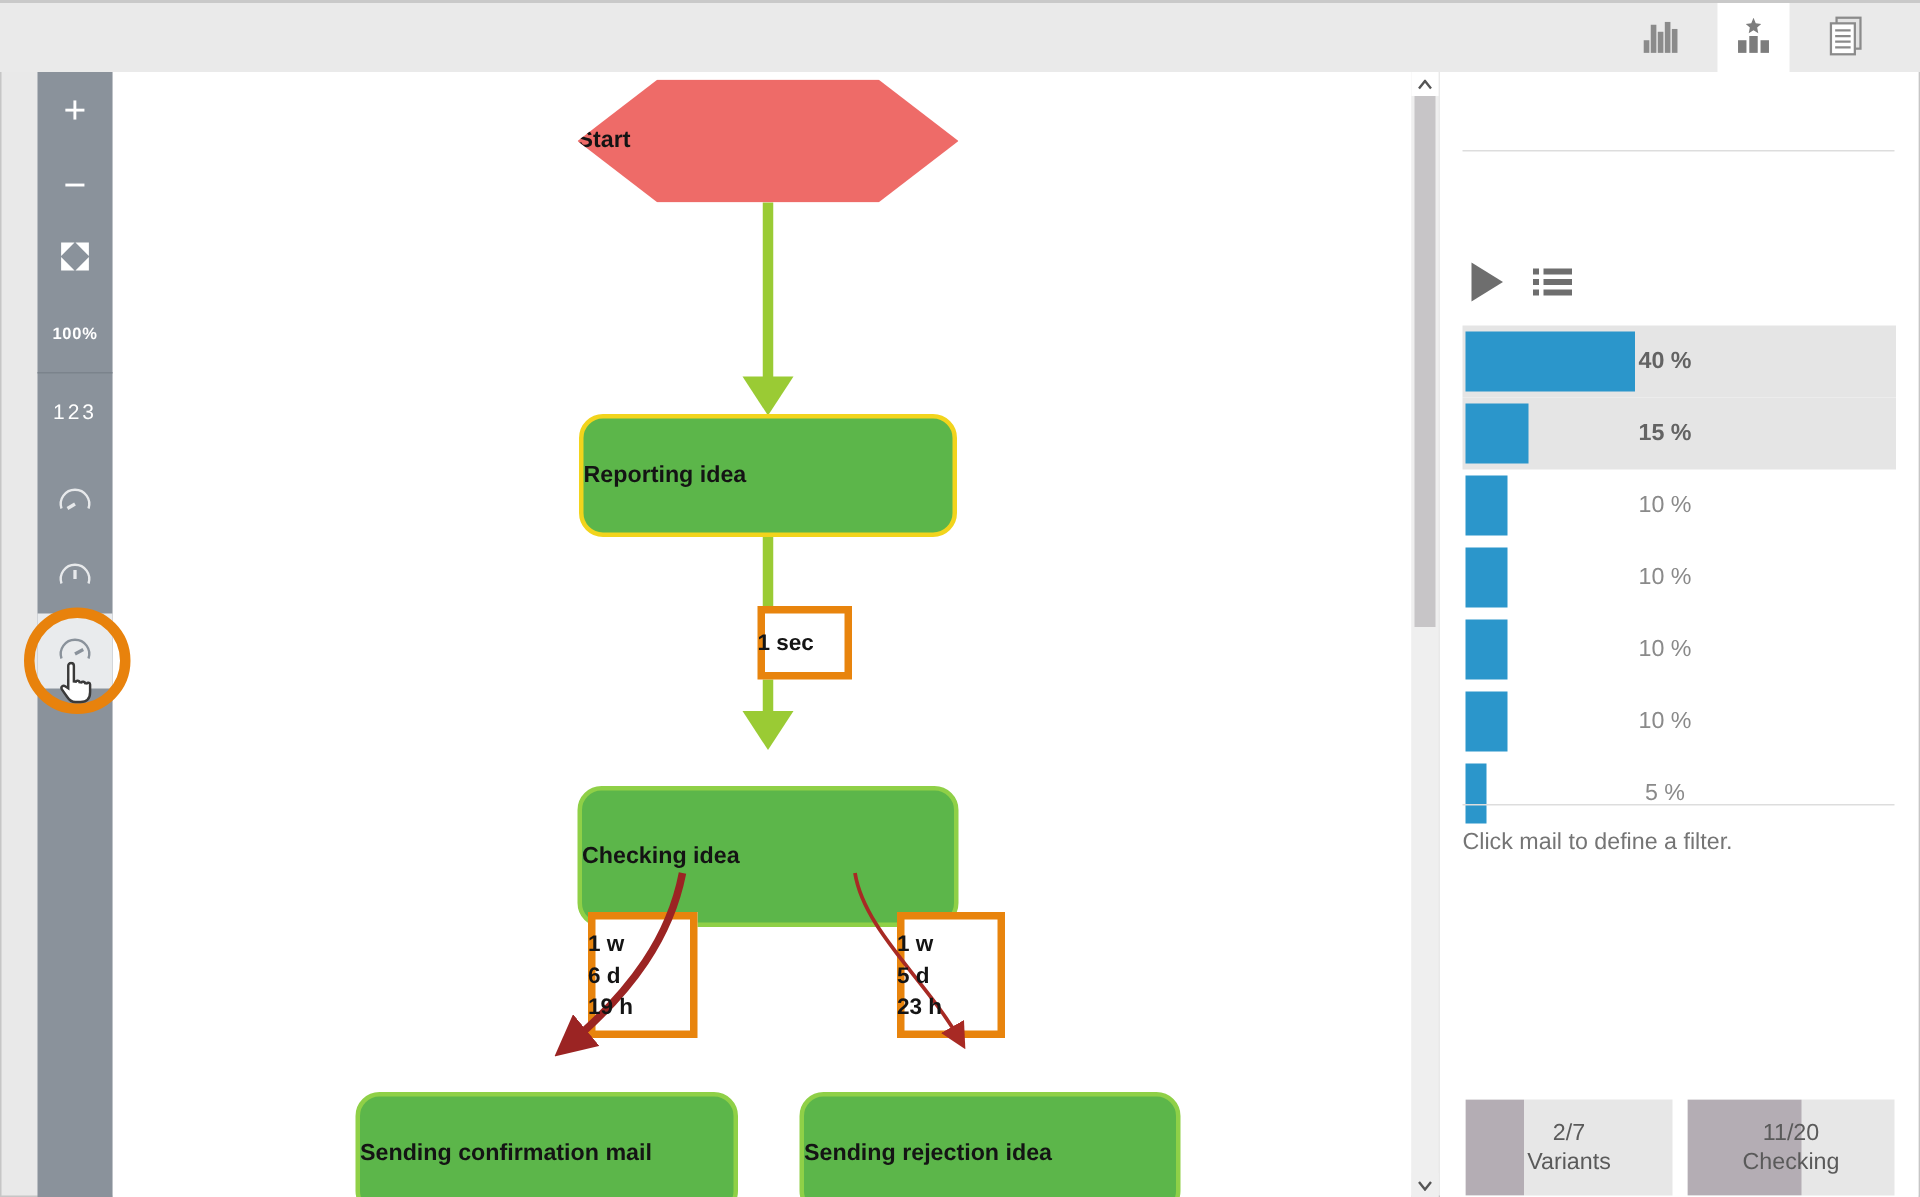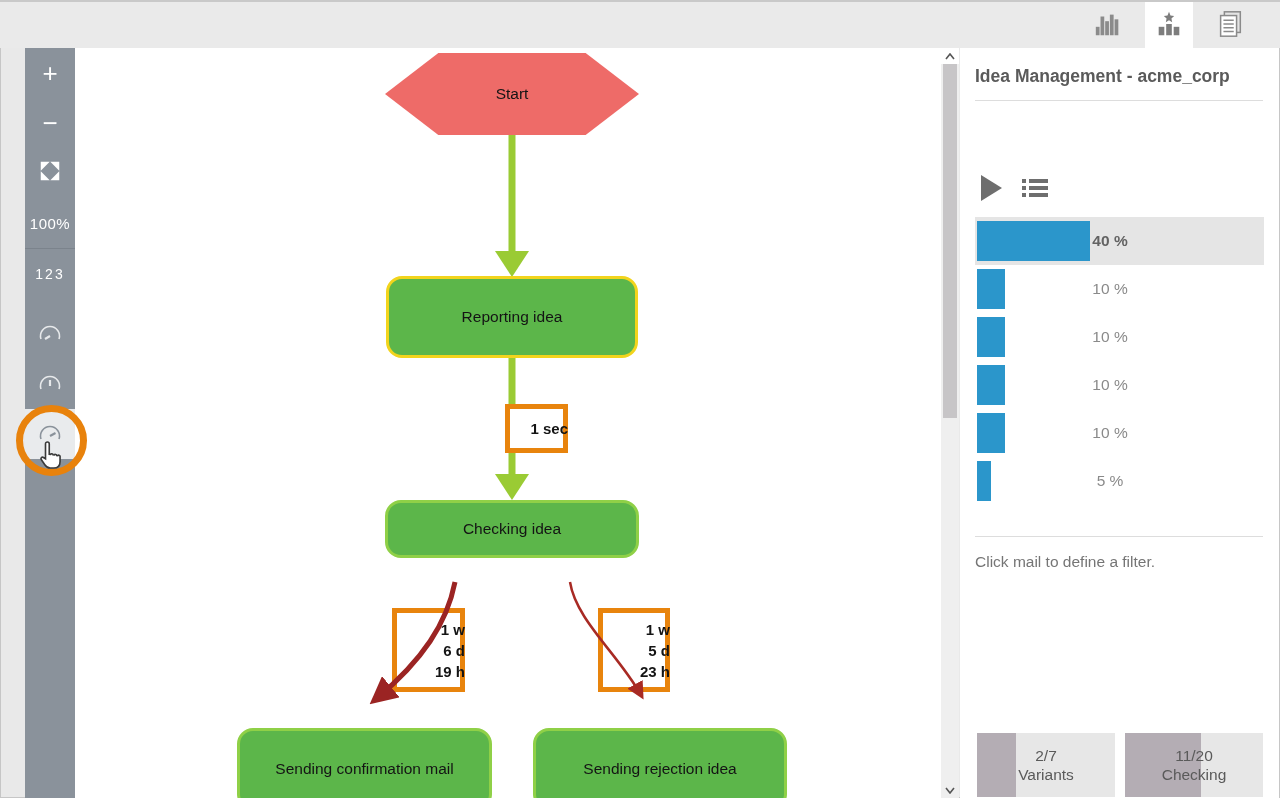--- a/index.html
+++ b/index.html
@@ -12,40 +12,40 @@
   .tabs{position:absolute;right:26px;top:0;height:48px;display:flex;gap:13px;}
   .tab{width:48px;height:48px;display:flex;align-items:center;justify-content:center;cursor:pointer;}
   .tab.active{background:#ffffff;}
   .tab svg{display:block;}
 
   
   .toolbar{position:absolute;left:25px;top:48px;width:50px;height:750px;background:#8a929b;z-index:40;
            display:flex;flex-direction:column;align-items:stretch;}
   .tool{height:50px;display:flex;align-items:center;justify-content:center;color:#fff;cursor:pointer;flex:0 0 auto;}
   .tool.txt-big{font-size:26px;font-weight:400;}
-  .tool.txt-sm{font-size:15px;font-weight:normal;letter-spacing:.5px;}
+  .tool.txt-sm{font-size:11px;font-weight:bold;letter-spacing:.5px;}
   .tool.txt-num{font-size:14px;font-weight:normal;letter-spacing:2px;}
   .tool-divider{height:1px;background:#7b838c;margin:0;flex:0 0 auto;}
   .tool-gap{height:10px;flex:0 0 auto;}
   .tool.gauge svg{display:block;}
   .tool.highlight{background:#e9ebed;}
   .orange-ring{position:absolute;left:16px;top:405px;width:71px;height:71px;border:7px solid #e8820c;
                border-radius:50%;box-sizing:border-box;z-index:45;pointer-events:none;}
   .hand-cursor{position:absolute;left:34px;top:441px;z-index:46;pointer-events:none;}
 
   
   .canvas{position:absolute;left:75px;top:48px;width:866px;height:750px;background:#ffffff;overflow:hidden;}
   .edges{position:absolute;left:0;top:0;pointer-events:none;}
-  .node{position:absolute;display:flex;align-items:center;justify-content:center;text-align:center;
-        font-weight:normal;font-size:15.5px;color:#141414;box-sizing:border-box;cursor:pointer;}
+  .node{position:absolute;display:flex;align-items:center;text-align:center;
+        font-weight:bold;font-size:15.5px;color:#141414;box-sizing:border-box;cursor:pointer;}
   .node.rect{background:#5cb64a;border:3px solid #8fd047;border-radius:16px;}
   .node.rect.active-border{border-color:#f2d41c;}
   .hexagon{background:#ee6b68;clip-path:polygon(0% 50%,21% 0%,79% 0%,100% 50%,79% 100%,21% 100%);border:none;}
   .edge-label{position:absolute;background:#ffffff;border:5px solid #e8840d;box-sizing:border-box;}
-  .edge-label-text{position:absolute;display:flex;flex-direction:column;align-items:flex-end;justify-content:center;
+  .edge-label-text{position:absolute;display:flex;flex-direction:column;align-items:flex-start;justify-content:center;
         font-weight:bold;font-size:15px;color:#141414;line-height:21px;pointer-events:none;box-sizing:border-box;}
   .edge-label-text.single{line-height:normal;}
 
   
   .vscroll{position:absolute;left:941px;top:48px;width:18px;height:750px;background:#efefef;z-index:30;}
   .vscroll .thumb{position:absolute;left:2px;top:16px;width:14px;height:354px;background:#c7c5c7;cursor:pointer;}
   .vscroll .chev{position:absolute;left:0;width:18px;height:16px;display:flex;align-items:center;justify-content:center;cursor:pointer;background:#ffffff;}
   .vscroll .chev.up{top:0;} .vscroll .chev.down{bottom:0;background:#efefef;}
 
   
@@ -182,21 +182,21 @@
         <polygon points="437,452 420,426 454,426" stroke="none"></polygon>
       </g>
     </svg>
 
     <div class="node hexagon" style="left:310px;top:5px;width:254px;height:82px;">
       <span>Start</span>
     </div>
     <div class="node rect active-border" style="left:311px;top:228px;width:252px;height:82px;">
       <span>Reporting idea</span>
     </div>
-    <div class="node rect" style="left:310px;top:452px;width:254px;height:58px;">
+    <div class="node rect" style="left:310px;top:476px;width:254px;height:94px;">
       <span>Checking idea</span>
     </div>
     <div class="node rect" style="left:162px;top:680px;width:255px;height:82px;">
       <span>Sending confirmation mail</span>
     </div>
     <div class="node rect" style="left:458px;top:680px;width:254px;height:82px;">
       <span>Sending rejection idea</span>
     </div>
 
     <div class="edge-label" style="left:430px;top:356px;width:63px;height:49px;"></div>
@@ -239,21 +239,20 @@
     </div>
     <div class="thumb"></div>
     <div class="chev down">
       <svg width="10" height="7" viewBox="0 0 10 7">
           <polyline points="1,1 5,6 9,1" fill="none" stroke="#555" stroke-width="1.6"></polyline>
         </svg>
     </div>
   </div>
 
   <div class="panel">
-    <div class="panel-title">Idea Management - acme_corp</div>
     <div class="hline" style="top:52px;"></div>
 
     <div class="panel-actions">
       <span class="abtn">
         <svg width="24" height="28" viewBox="0 0 24 28">
             <polygon points="2,1 2,27 23,14" fill="#6e6e6e"></polygon>
           </svg>
       </span>
       <span class="abtn">
         <svg width="28" height="24" viewBox="0 0 28 24">
@@ -268,20 +267,24 @@
         </svg>
       </span>
     </div>
 
     <div class="variant-list">
       <div class="vrows">
         <div class="vrow selected">
           <div class="bar" style="width: 113px;"></div>
           <div class="pct">40 %</div>
         </div>
+        <div class="vrow selected">
+          <div class="bar" style="width: 42px;"></div>
+          <div class="pct">15 %</div>
+        </div>
         <div class="vrow">
           <div class="bar" style="width: 28px;"></div>
           <div class="pct">10 %</div>
         </div>
         <div class="vrow">
           <div class="bar" style="width: 28px;"></div>
           <div class="pct">10 %</div>
         </div>
         <div class="vrow">
           <div class="bar" style="width: 28px;"></div>

